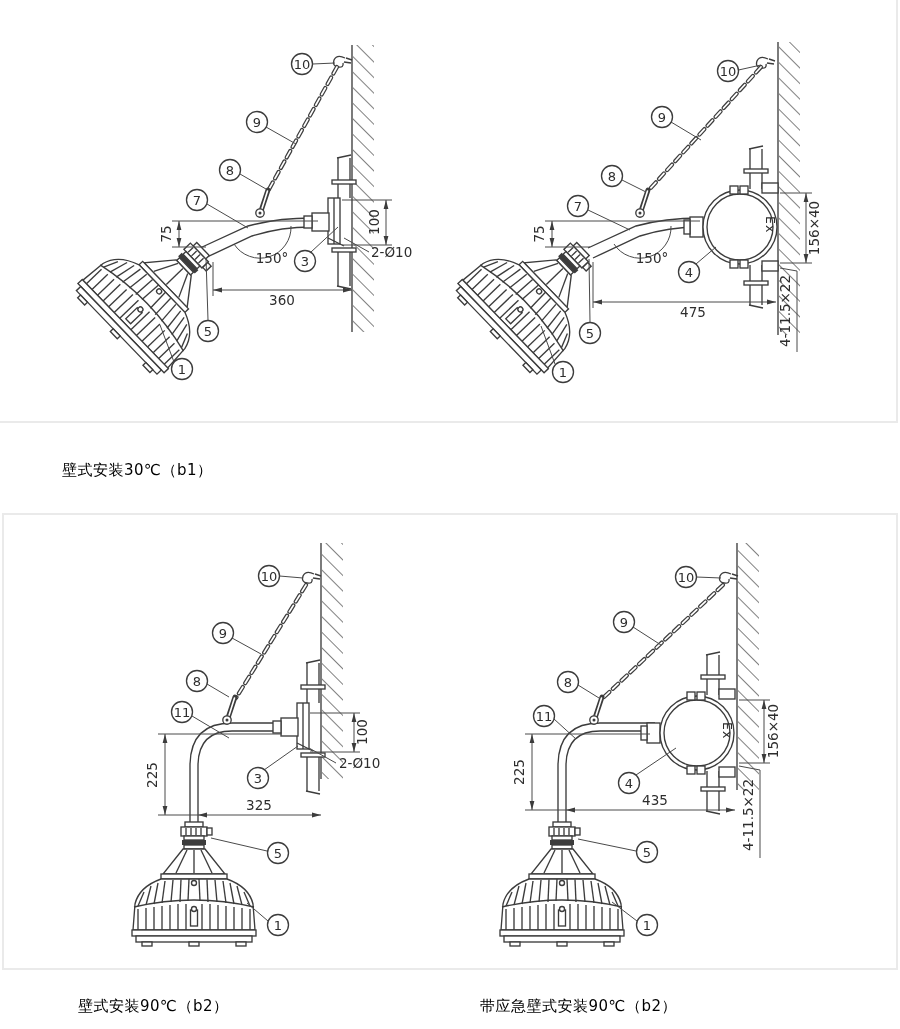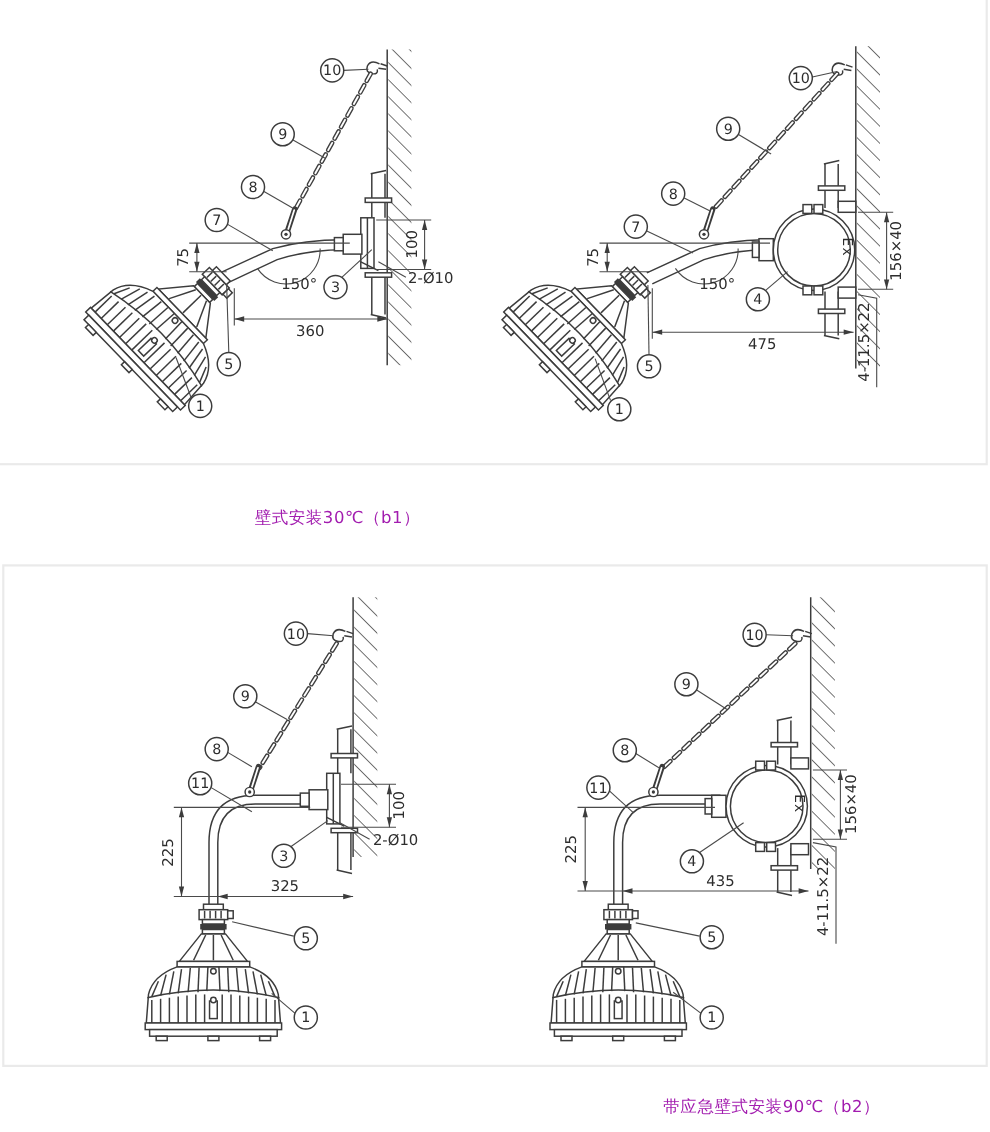--- a/index.html
+++ b/index.html
@@ -1,21 +1,21 @@
 <!DOCTYPE html>
 <html><head>
 <meta charset="utf-8">
 <style>
   html,body{margin:0;padding:0;background:#fff;}
   .stage{position:relative;width:900px;height:1029px;background:#fff;overflow:hidden;
          font-family:"DejaVu Sans","Liberation Sans",sans-serif;}
   .panel{position:absolute;border:2px solid #eaeaea;background:transparent;pointer-events:none;}
   .panel-top{left:-4px;top:-4px;width:898px;height:423px;}
   .panel-bottom{left:2px;top:513px;width:892px;height:453px;}
-  .caption{position:absolute;width:320px;text-align:right;font-size:15px;color:#a21caf;letter-spacing:.5px;}
+  .caption{position:absolute;width:320px;text-align:left;font-size:15px;color:#000000;letter-spacing:.5px;}
   svg{position:absolute;overflow:visible;}
   .ln{stroke:#3c3c3c;stroke-width:1.35;fill:none;}
   .shp{fill:#fff;stroke:#3c3c3c;stroke-width:1.35;}
   .dk{fill:#3c3c3c;stroke:none;}
   .dl{stroke:#4a4a4a;stroke-width:1;fill:none;}
   .chain1{stroke:#3f3f3f;stroke-width:4.2;stroke-dasharray:7.5 4.5;fill:none;stroke-linecap:round;}
   .chain2{stroke:#ffffff;stroke-width:1.7;stroke-dasharray:7.5 4.5;fill:none;stroke-linecap:round;}
   .cn1{stroke:#3c3c3c;stroke-width:5;stroke-linecap:round;}
   .cn2{stroke:#ffffff;stroke-width:1.6;stroke-linecap:round;}
   .dimtext{font-size:13.5px;fill:#2d2d2d;}
@@ -492,15 +492,16 @@
         <text x="647" y="856.5" class="ct">5</text>
       </g>
     <g>
         <line x1="637" y1="921" x2="612" y2="902" class="dl"></line>
         <circle cx="647" cy="925" r="10.5" class="shp"></circle>
         <text x="647" y="929.5" class="ct">1</text>
       </g>
   </svg>
 
   <div class="caption" style="left:62px;top:461px">壁式安装30℃（b1）</div>
+  <div class="caption" style="left:78px;top:997px">壁式安装90℃（b2）</div>
   <div class="caption" style="left:480px;top:997px">带应急壁式安装90℃（b2）</div>
 
 </div>
 
 </body></html>

